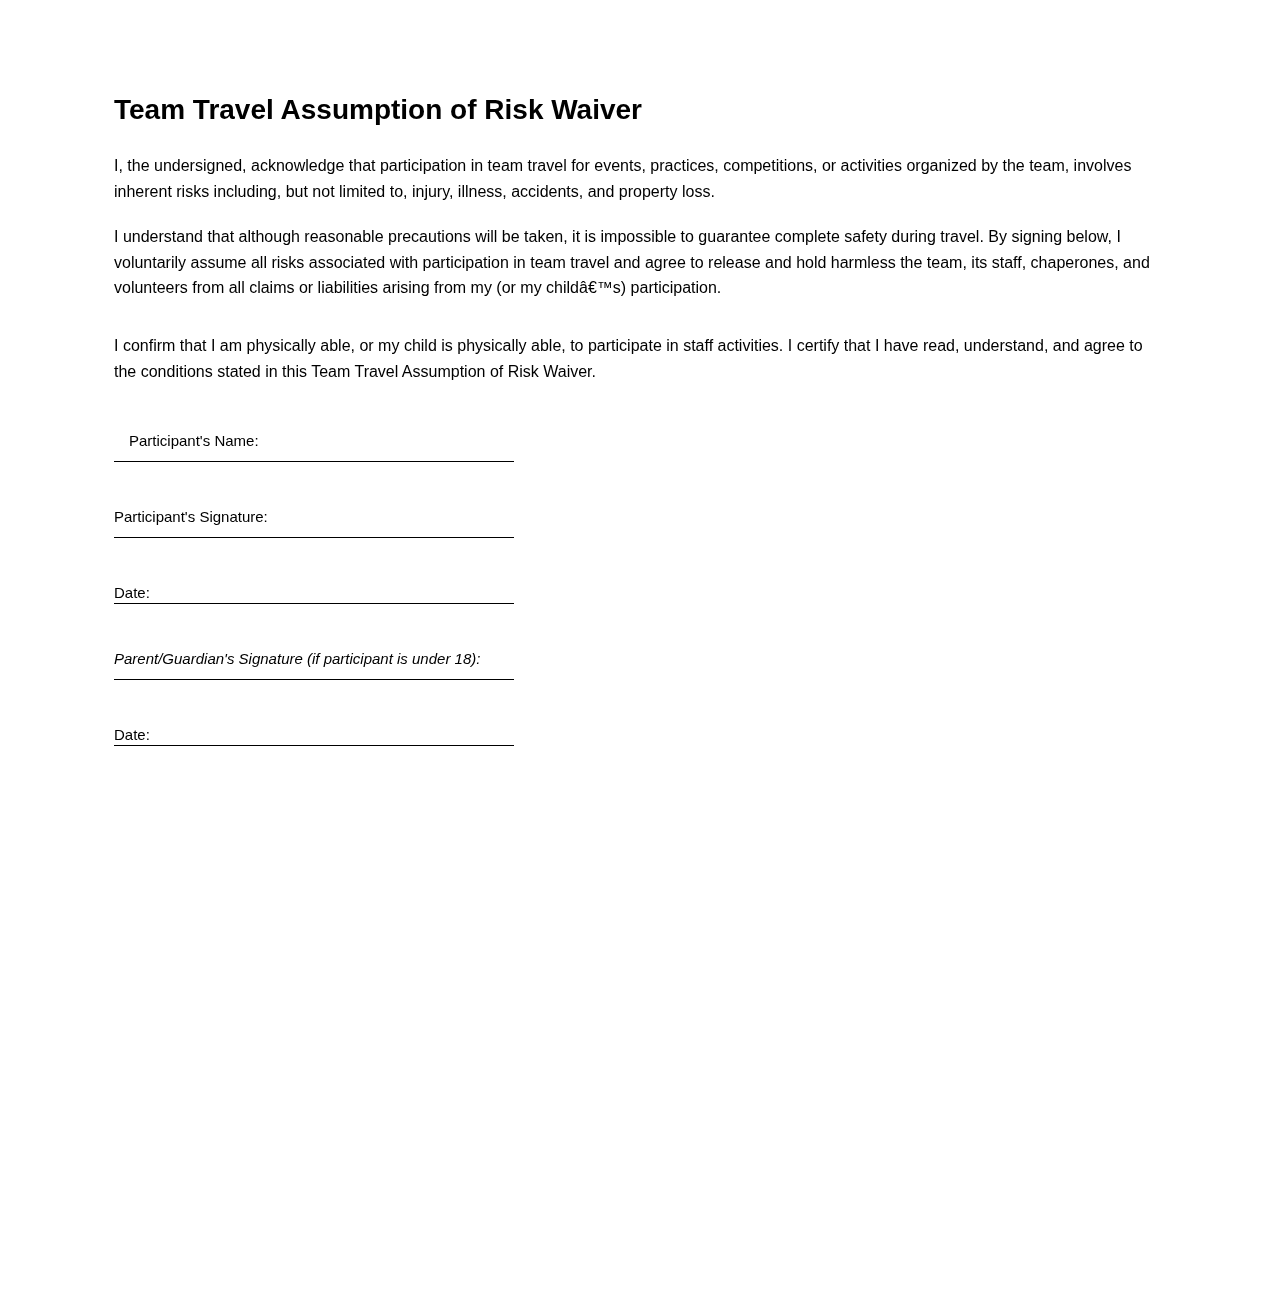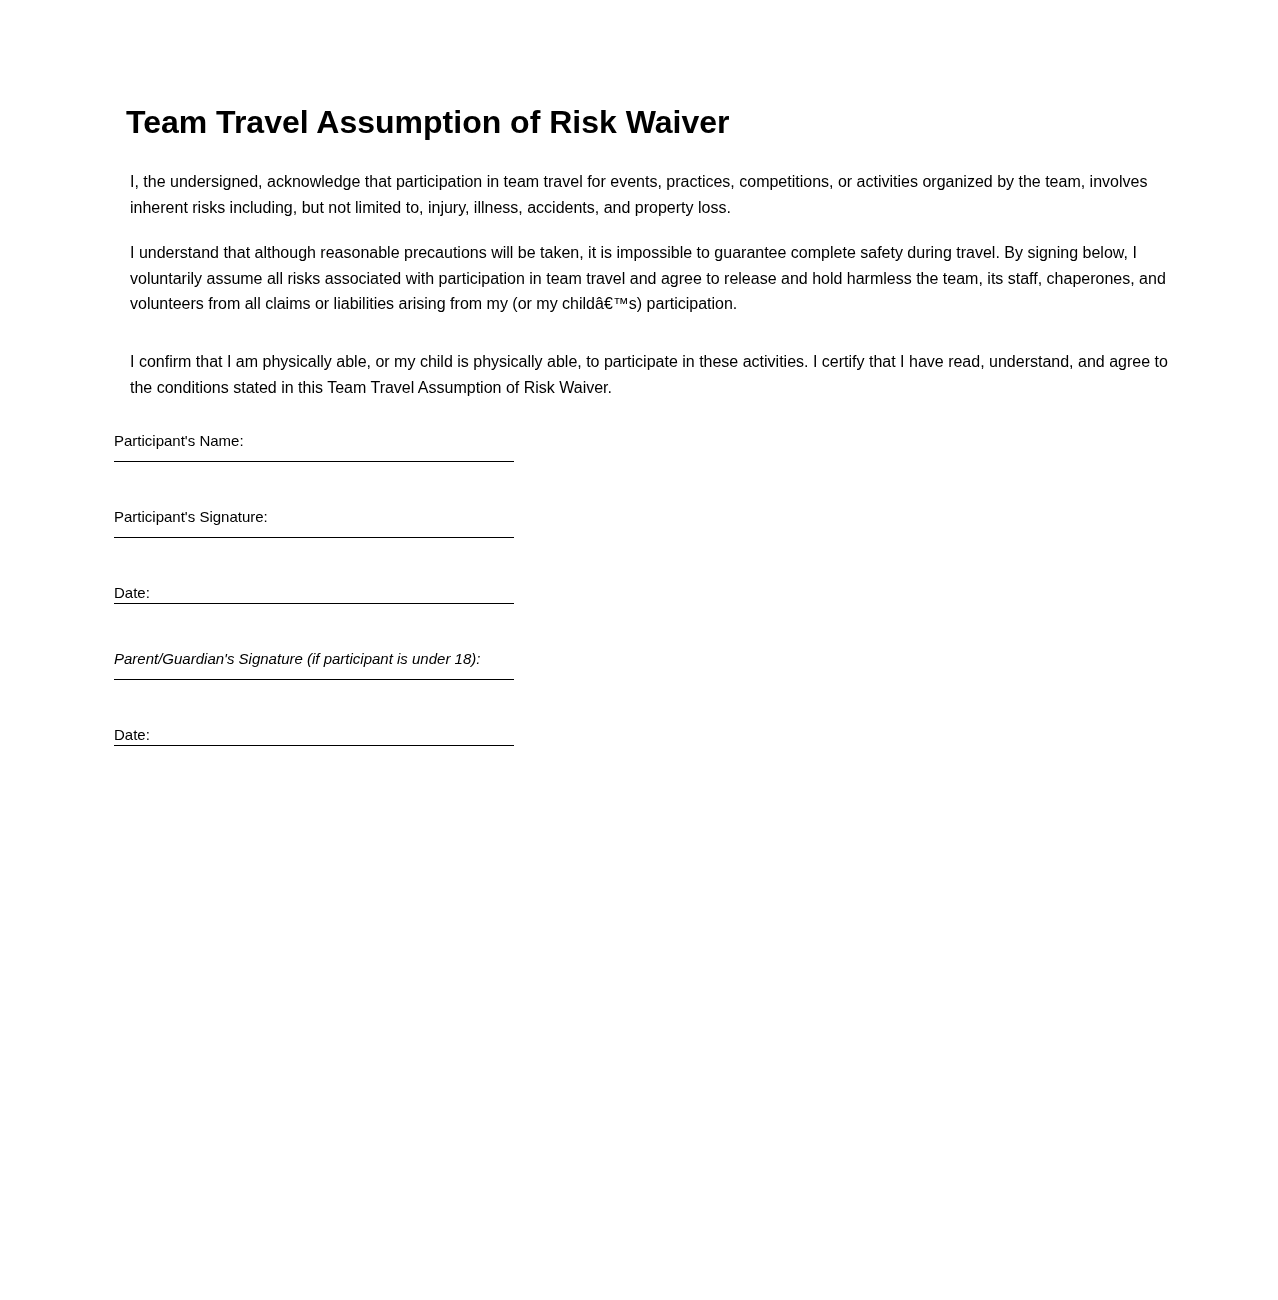--- a/index.html
+++ b/index.html
@@ -1,37 +1,37 @@
 <!DOCTYPE html>
 <html><head>
 <meta charset="utf-8">
 <style>
   html, body { margin: 0; padding: 0; background: #ffffff; }
   body { width: 1278px; height: 1300px; position: relative; font-family: "Liberation Sans", sans-serif; color: #000; }
   .page { position: absolute; left: 114px; top: 0; width: 1045px; }
-  h1 { position: absolute; left: 0; top: 88px; margin: 12px; font-size: 32px; font-weight: bold; line-height: 44px; white-space: nowrap; }
-  p { position: absolute; left: 0; margin: 16px; font-size: 16px; line-height: 25.6px; width: 1045px; }
+  h1 { position: absolute; left: 0; top: 88px; margin: 0; font-size: 28px; font-weight: bold; line-height: 44px; white-space: nowrap; }
+  p { position: absolute; left: 0; margin: 0; font-size: 16px; line-height: 25.6px; width: 1045px; }
   .p1 { top: 153px; }
   .p2 { top: 224px; }
   .p3 { top: 333px; }
   .sig-label { position: absolute; left: 0; font-size: 15px; line-height: 18px; white-space: nowrap; }
   .sig-line { position: absolute; left: 0; width: 400px; height: 0; border-top: 1px solid #000; }
 </style>
 </head>
 <body>
 
 <div class="page">
   <h1>Team Travel Assumption of Risk Waiver</h1>
 
   <p class="p1">I, the undersigned, acknowledge that participation in team travel for events, practices, competitions, or activities organized by the team, involves inherent risks including, but not limited to, injury, illness, accidents, and property loss.</p>
   <p class="p2">I understand that although reasonable precautions will be taken, it is impossible to guarantee complete safety during travel. By signing below, I voluntarily assume all risks associated with participation in team travel and agree to release and hold harmless the team, its staff, chaperones, and volunteers from all claims or liabilities arising from my (or my childâ€™s) participation.</p>
-  <p class="p3">I confirm that I am physically able, or my child is physically able, to participate in these activities. I certify that I have read, understand, and agree to the conditions stated in this Team Travel Assumption of Risk Waiver.</p>
+  <p class="p3">I confirm that I am physically able, or my child is physically able, to participate in staff activities. I certify that I have read, understand, and agree to the conditions stated in this Team Travel Assumption of Risk Waiver.</p>
 
   <div>
-    <span class="sig-label" style="top:432px;">Participant's Name:</span>
+    <span class="sig-label" style="top:432px;margin-left:15px;">Participant's Name:</span>
     <div class="sig-line" style="top:461px;"></div>
   </div>
 
   <div>
     <span class="sig-label" style="top:508px;text-align:center;">Participant's Signature:</span>
     <div class="sig-line" style="top:537px;"></div>
   </div>
 
   <div>
     <span class="sig-label" style="top:584px;">Date:</span>

